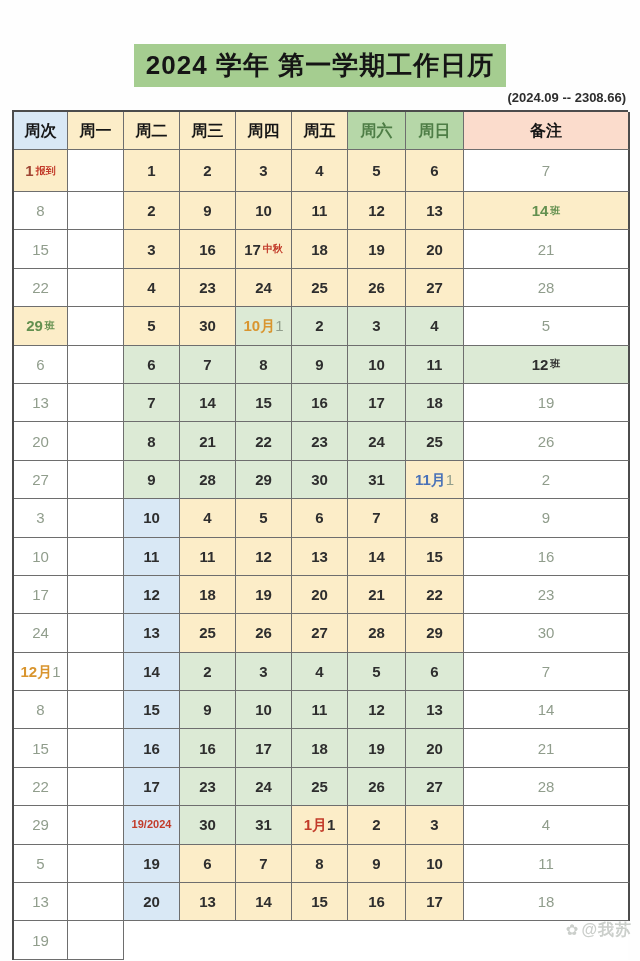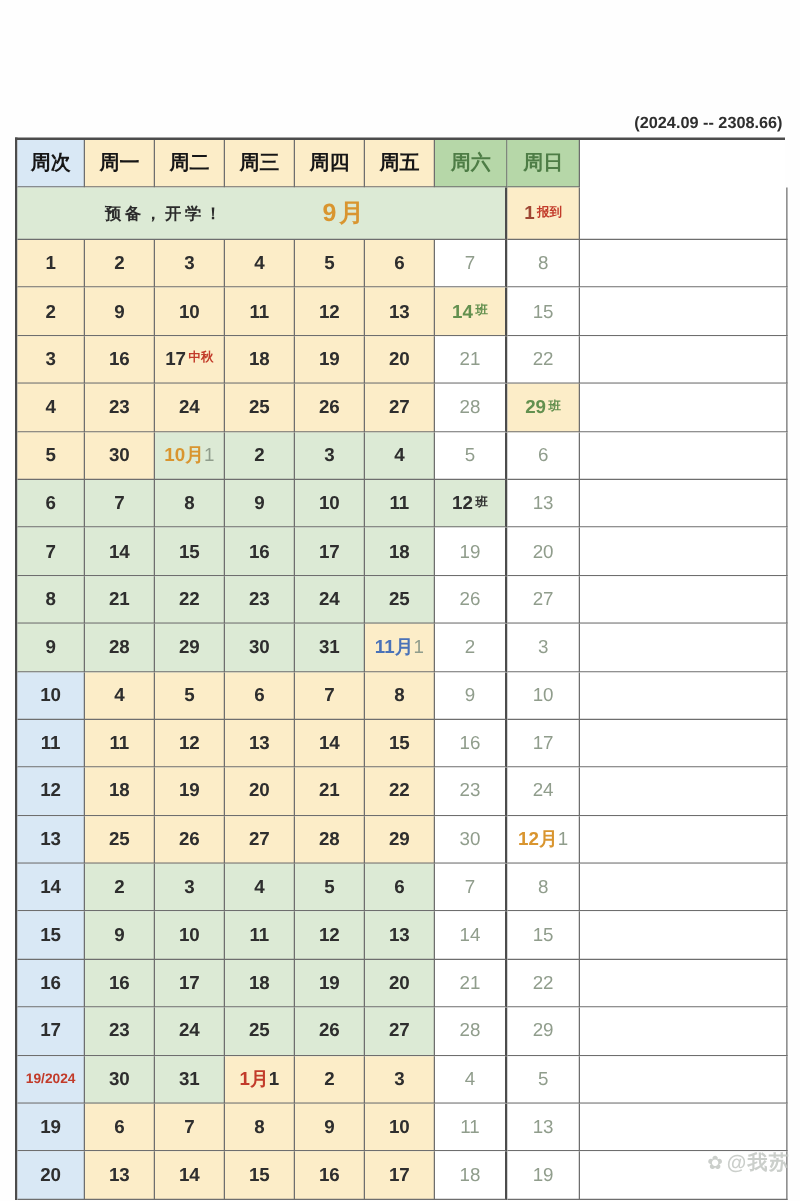--- a/index.html
+++ b/index.html
@@ -30,20 +30,23 @@
   .special{justify-content:flex-start;padding-left:70px;}
   .special .banner-label{font-size:13px;font-weight:bold;color:#2b2b2b;letter-spacing:3px;}
   .special .banner-month{font-size:20px;font-weight:bold;margin-left:78px;letter-spacing:2px;}
   .watermark{position:absolute;right:8px;bottom:20px;font-size:16px;font-weight:bold;color:#c3c7c3;opacity:.85;letter-spacing:1px;}
   .watermark .wm-icon{font-size:15px;margin-right:2px;}
 </style>
 </head>
 <body>
 
 <div class="page">
+  <div class="title-wrap">
+    <span class="title" id="title" style="background: rgb(165, 205, 144);">2024 学年  第一学期工作日历</span>
+  </div>
   <div class="date-range">(2024.09 -- 2308.66)</div>
   <div class="calendar" id="calendar">
       <div class="cell head" style="background: rgb(217, 232, 245);">
         <span style="color: rgb(22, 22, 22);">周次</span>
       </div>
       <div class="cell head" style="background: rgb(252, 237, 200);">
         <span style="color: rgb(22, 22, 22);">周一</span>
       </div>
       <div class="cell head" style="background: rgb(252, 237, 200);">
         <span style="color: rgb(22, 22, 22);">周二</span>
@@ -56,23 +59,22 @@
       </div>
       <div class="cell head" style="background: rgb(252, 237, 200);">
         <span style="color: rgb(22, 22, 22);">周五</span>
       </div>
       <div class="cell head" style="background: rgb(182, 215, 168);">
         <span style="color: rgb(78, 125, 70);">周六</span>
       </div>
       <div class="cell head" style="background: rgb(182, 215, 168);">
         <span style="color: rgb(78, 125, 70);">周日</span>
       </div>
-      <div class="cell special" style="grid-column: 1 / span 7; background: rgb(220, 234, 213);">
-        <span class="banner-label">预备，开学！</span>
-        <span class="banner-month" style="color: rgb(217, 149, 47);">9月</span>
+      <div class="cell head" style="background: rgb(251, 220, 204);">
+        <span style="color: rgb(22, 22, 22);">备注</span>
       </div>
       <div class="cell" style="background: rgb(252, 237, 200);">
         <span class="num" style="color: rgb(158, 70, 51);">1</span>
         <span class="sm" style="color: rgb(194, 59, 42);">报到</span>
       </div>
       <div class="cell" style="background: rgb(255, 255, 255);"></div>
       <div class="cell" style="background: rgb(252, 237, 200);">
         <span class="weeknum" style="color: rgb(46, 46, 46);">1</span>
       </div>
       <div class="cell" style="background: rgb(252, 237, 200);">

